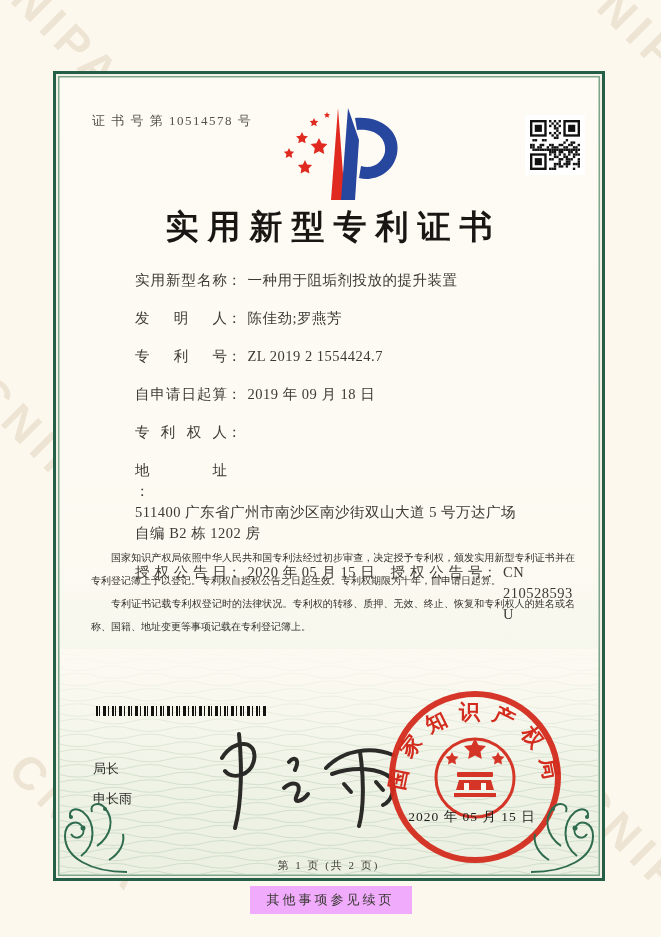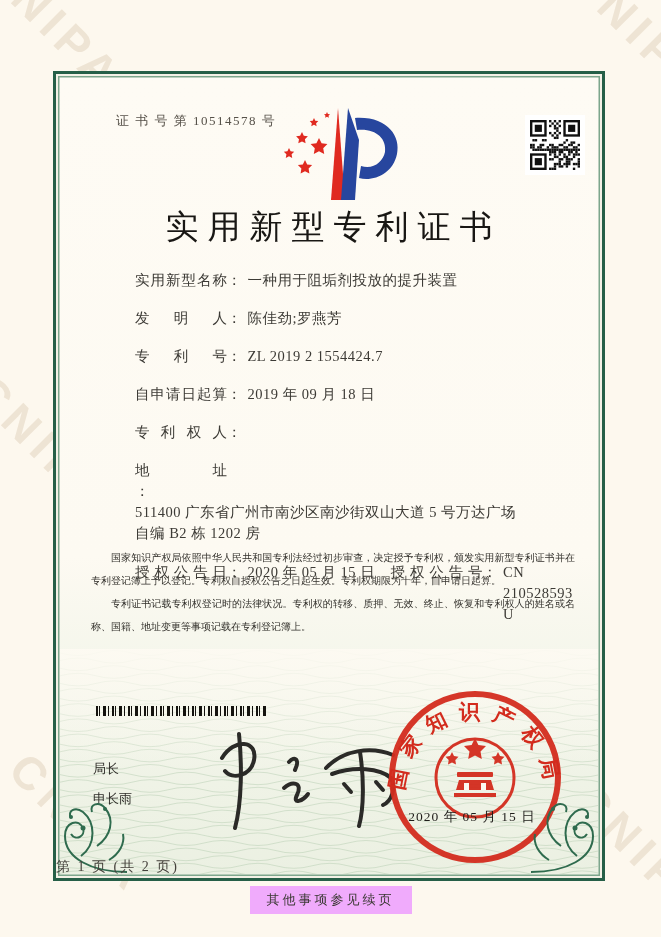--- a/index.html
+++ b/index.html
@@ -27,27 +27,27 @@
     box-sizing:border-box;
     border:3px solid #265f47;
     box-shadow:inset 0 0 0 2px #f4f1e6, inset 0 0 0 3.5px #7da68c;
     background:linear-gradient(180deg,#fefbf4 0%,#fdfaf2 60%,#f4f6eb 74%,#ebf0e2 100%);
   }
   .waves{position:absolute;left:4px;right:4px;bottom:4px;height:225px;overflow:hidden;}
   .waves svg{display:block;}
   .waves-fade{position:absolute;left:4px;right:4px;bottom:4px;height:225px;
     background:linear-gradient(180deg,rgba(253,250,242,.95) 0%,rgba(253,250,242,0) 55%);}
   
-  .cert-no{position:absolute;left:36px;top:38px;font-size:13px;letter-spacing:1.5px;color:#565149;margin-left:24px;}
+  .cert-no{position:absolute;left:36px;top:38px;font-size:13px;letter-spacing:1.5px;color:#565149;}
   .qr{position:absolute;left:469px;top:41px;width:60px;height:60px;background:#fff;}
   .qr svg{position:absolute;left:5px;top:5px;}
   .logo{position:absolute;left:219px;top:26px;width:136px;height:106px;}
   .title{
     position:absolute;left:0;right:0;top:131px;text-align:center;
-    font-size:33px;font-weight:400;letter-spacing:9px;text-indent:9px;color:#191714;
+    font-size:33px;font-weight:700;letter-spacing:9px;text-indent:9px;color:#191714;
   }
   
   .fields{position:absolute;left:35px;top:196px;right:28px;font-size:14.5px;line-height:21px;}
   .frow{display:flex;align-items:flex-start;margin-bottom:17px;margin-left:44px;}
   .frow.tall{margin-bottom:18px;flex-direction:column;}
   .lbl{display:inline-block;width:92px;text-align:justify;text-align-last:justify;flex:none;}
   .colon{flex:none;margin-right:6px;}
   .val{letter-spacing:.5px;}
   .val-fixed{width:143px;flex:none;}
   .addr-lines{display:inline-block;max-width:392px;}
@@ -62,22 +62,22 @@
       #15130f 0 2px, transparent 2px 3px,
       #15130f 3px 4px, transparent 4px 7px,
       #15130f 7px 10px, transparent 10px 12px,
       #15130f 12px 13px, transparent 13px 16px);
   }
   .signer{position:absolute;left:37px;top:680px;font-size:13px;color:#2e2c28;line-height:30px;}
   .signature{position:absolute;left:138px;top:652px;}
   .seal{position:absolute;left:328px;top:612px;width:182px;height:182px;}
   .seal-date{position:absolute;left:0;right:6px;top:122px;text-align:center;
     font-size:13.5px;color:#1f1d1a;letter-spacing:1px;}
-  .page-ind{position:absolute;left:0;right:1px;top:784px;text-align:left;
-    font-size:14px;color:#44413b;letter-spacing:2px;}
+  .page-ind{position:absolute;left:0;right:1px;top:784px;text-align:center;
+    font-size:11px;color:#44413b;letter-spacing:2px;}
   .flourish{position:absolute;bottom:-2px;}
   .flourish.fl-left{left:-3px;}
   .flourish.fl-right{right:-3px;transform:scaleX(-1);}
   
   .foot-note{
     position:absolute;left:0;right:0;top:886px;text-align:center;
   }
   .foot-note span{
     display:inline-block;background:#f0abfc;padding:5px 17px;
     font-size:13px;letter-spacing:3px;color:#3a3833;

